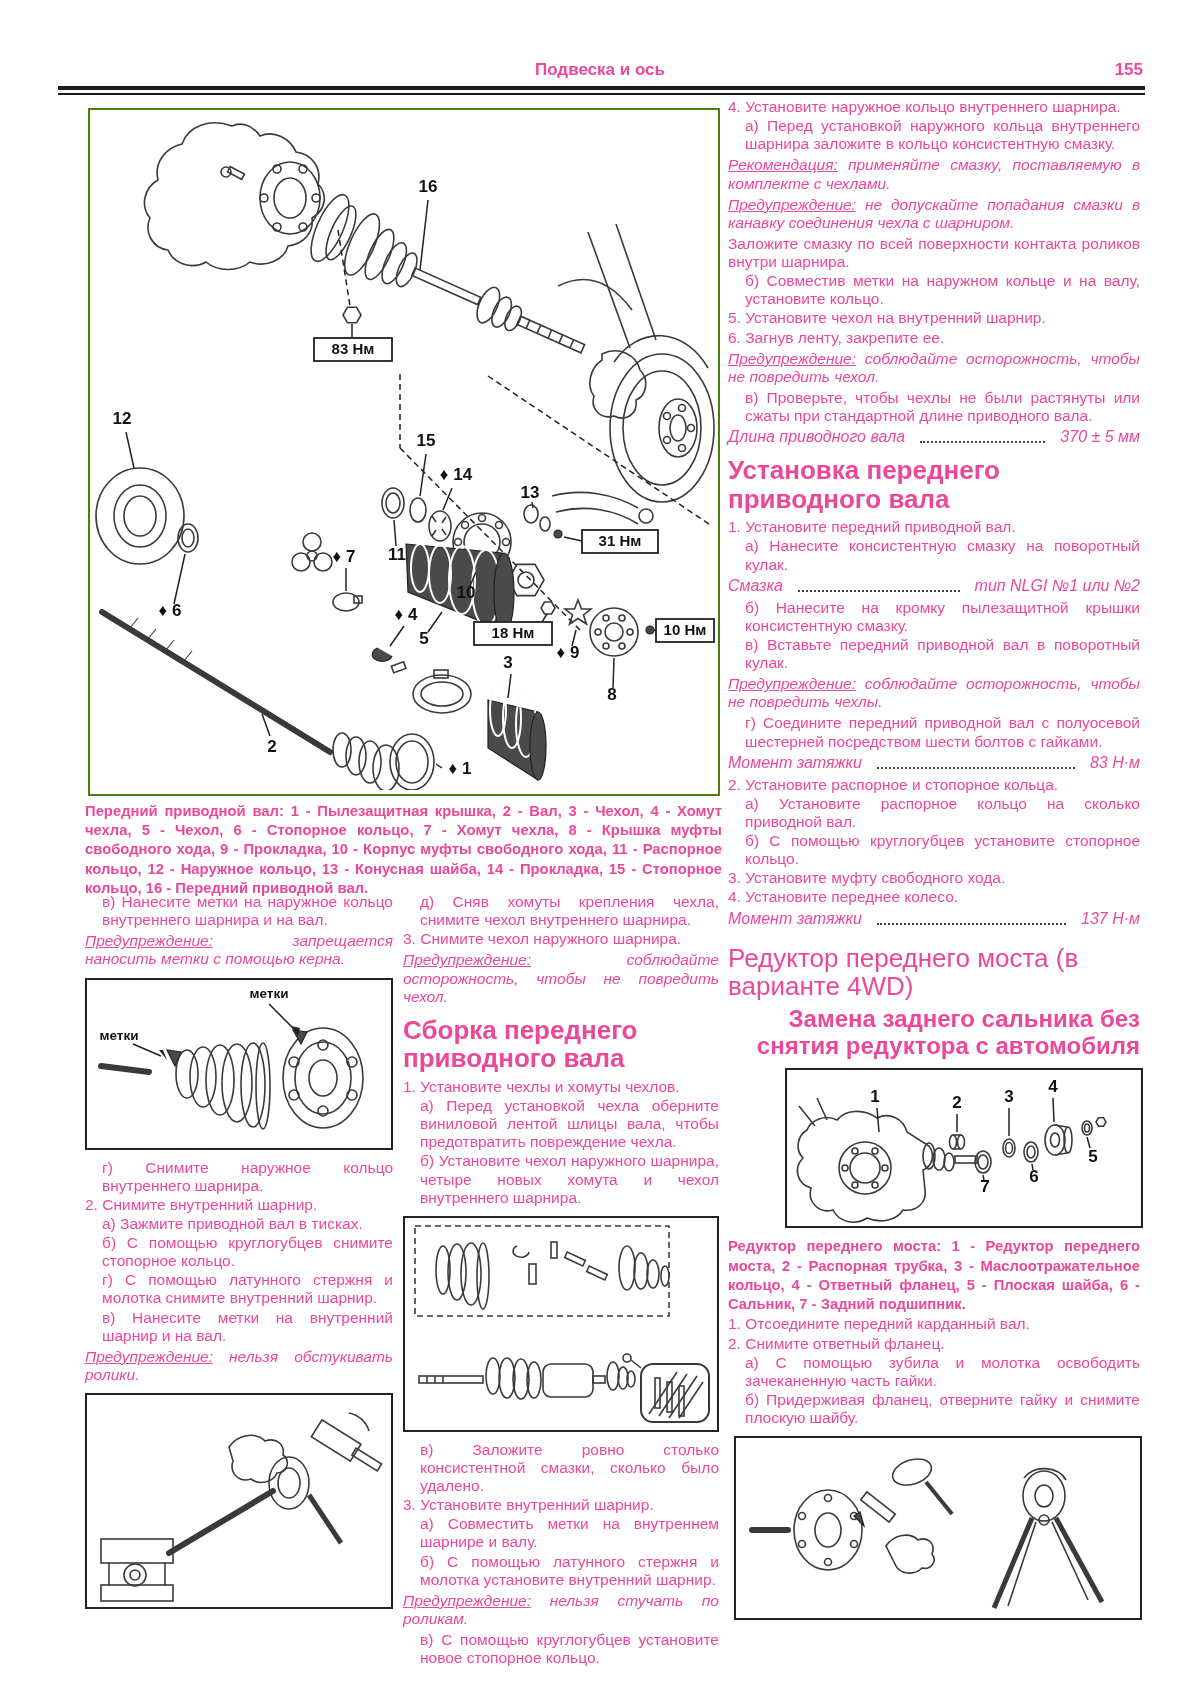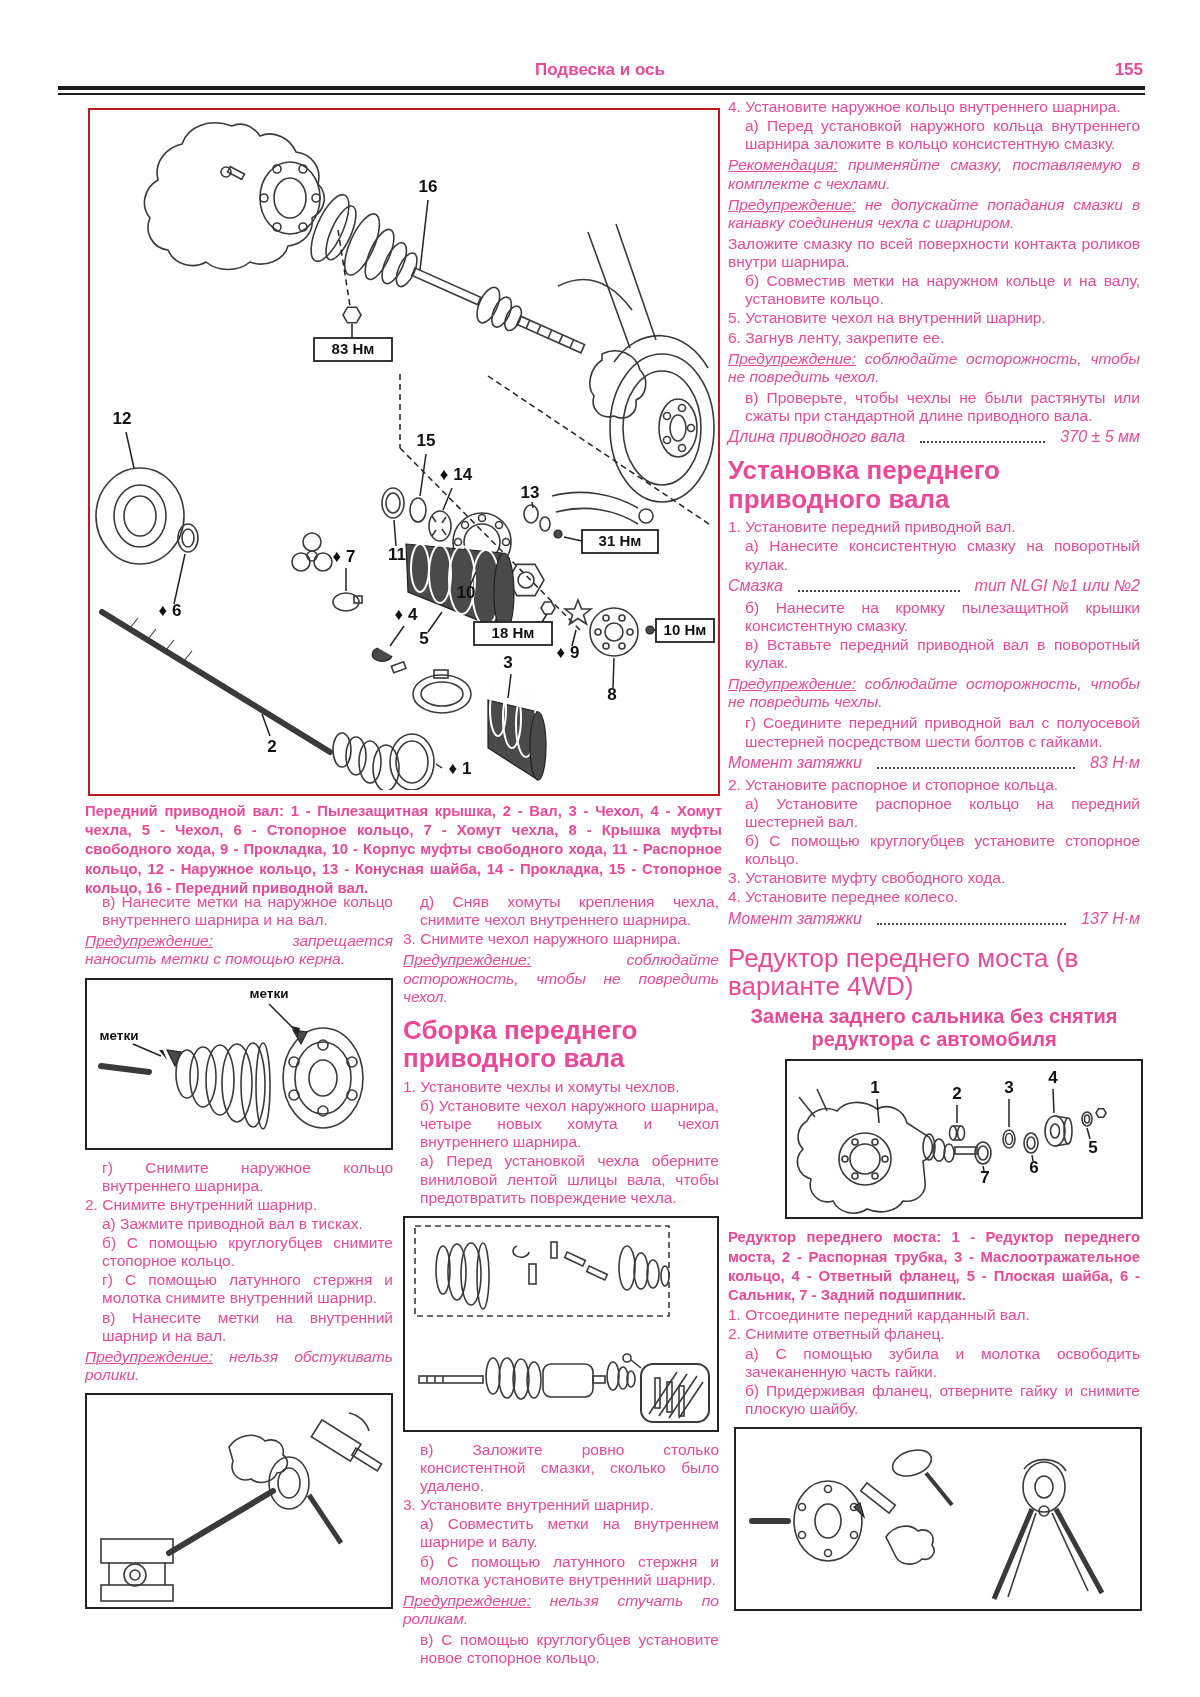--- a/index.html
+++ b/index.html
@@ -11,25 +11,25 @@
            border-top:4px solid #1d1d1d;border-bottom:2px solid #1d1d1d;}
   p{margin:0 0 1px;text-align:justify;font-size:15.5px;line-height:1.17;}
   .sub{padding-left:17px;}
   .warn{font-style:italic;margin:3px 0;}
   .wlabel{text-decoration:underline;}
   .spec{display:flex;font-style:italic;margin:3px 0 4px;align-items:flex-end;gap:12px;}
   .spec .dots{flex:1 1 auto;border-bottom:2px dotted #444;margin:0 3px 3px;}
   .spec .val{white-space:nowrap;}
   .h1{font-size:26px;font-weight:normal;line-height:1.1;margin:16px 0 4px;text-align:left;}
   .h2{font-size:26px;font-weight:bold;line-height:1.1;margin:10px 0 5px;text-align:left;}
-  .h3{font-size:20px;font-weight:bold;line-height:1.14;margin:2px 0 8px;text-align:center;}
+  .h3{font-size:24px;font-weight:bold;line-height:1.14;margin:2px 0 8px;text-align:right;}
   .caption{font-weight:bold;font-size:14.8px;line-height:1.3;text-align:justify;}
   .fig{border:2px solid #222;margin:9px 0;background:#fff;}
   .fig svg{display:block;}
-  .fig-main{position:absolute;left:88px;top:108px;width:628px;height:684px;border:2px solid #b91c1c;}
+  .fig-main{position:absolute;left:88px;top:108px;width:628px;height:684px;border:2px solid #4d7c0f;}
   .caption-main{position:absolute;left:85px;top:802px;width:637px;}
   .col-left{position:absolute;left:85px;top:893px;width:308px;}
   .col-mid{position:absolute;left:403px;top:893px;width:316px;}
   .col-right{position:absolute;left:728px;top:98px;width:412px;}
   .fig-reducer{margin-left:57px;width:354px;}
   .fig-pliers{margin-left:6px;width:404px;}
   
   svg .art{fill:none;stroke:#3a3a3a;stroke-width:1.6;}
   svg .thin{stroke-width:1.1;}
   svg .thick{stroke-width:6;stroke-linecap:round;}
@@ -323,22 +323,22 @@
 
   <div class="col-mid">
     <p class="sub">д) Сняв хомуты крепления чехла, снимите чехол внутреннего шарнира.</p>
     <p class="step">3. Снимите чехол наружного шарнира.</p>
     <p class="warn">
       <span class="wlabel">Предупреждение:</span>
       <span>соблюдайте осторожность, чтобы не повредить чехол.</span>
     </p>
     <h2 class="h2">Сборка переднего приводного вала</h2>
     <p class="step">1. Установите чехлы и хомуты чехлов.</p>
+    <p class="sub">а) Перед установкой чехла оберните виниловой лентой шлицы вала, чтобы предотвратить повреждение чехла.</p>
     <p class="sub">б) Установите чехол наружного шарнира, четыре новых хомута и чехол внутреннего шарнира.</p>
-    <p class="sub">а) Перед установкой чехла оберните виниловой лентой шлицы вала, чтобы предотвратить повреждение чехла.</p>
     <div class="fig">
       <svg viewBox="0 0 312 212" width="312" height="212">
         <g class="art">
           <rect class="dash" x="10" y="8" width="254" height="90"></rect>
           <ellipse cx="38" cy="52" rx="7" ry="24"></ellipse>
             <ellipse cx="52" cy="54" rx="9" ry="28"></ellipse>
           <ellipse cx="66" cy="56" rx="10" ry="31"></ellipse>
             <ellipse cx="78" cy="58" rx="6" ry="33"></ellipse>
           <path d="M112,28 a8,6 0 1 0 12,6"></path>
           <rect x="124" y="46" width="7" height="20"></rect>
@@ -425,21 +425,21 @@
       <span class="wlabel">Предупреждение:</span>
       <span>соблюдайте осторожность, чтобы не повредить чехлы.</span>
     </p>
     <p class="sub">г) Соедините передний приводной вал с полуосевой шестерней посредством шести болтов с гайками.</p>
     <div class="spec">
       <span>Момент затяжки</span>
       <span class="dots"></span>
       <span class="val">83 Н·м</span>
     </div>
     <p class="step">2. Установите распорное и стопорное кольца.</p>
-    <p class="sub">а) Установите распорное кольцо на передний шестерней вал.</p>
+    <p class="sub">а) Установите распорное кольцо на сколько приводной вал.</p>
     <p class="sub">б) С помощью круглогубцев установите стопорное кольцо.</p>
     <p class="step">3. Установите муфту свободного хода.</p>
     <p class="step">4. Установите переднее колесо.</p>
     <div class="spec">
       <span>Момент затяжки</span>
       <span class="dots"></span>
       <span class="val">137 Н·м</span>
     </div>
     <h1 class="h1">Редуктор переднего моста (в варианте 4WD)</h1>
     <h3 class="h3">Замена заднего сальника без снятия редуктора с автомобиля</h3>

